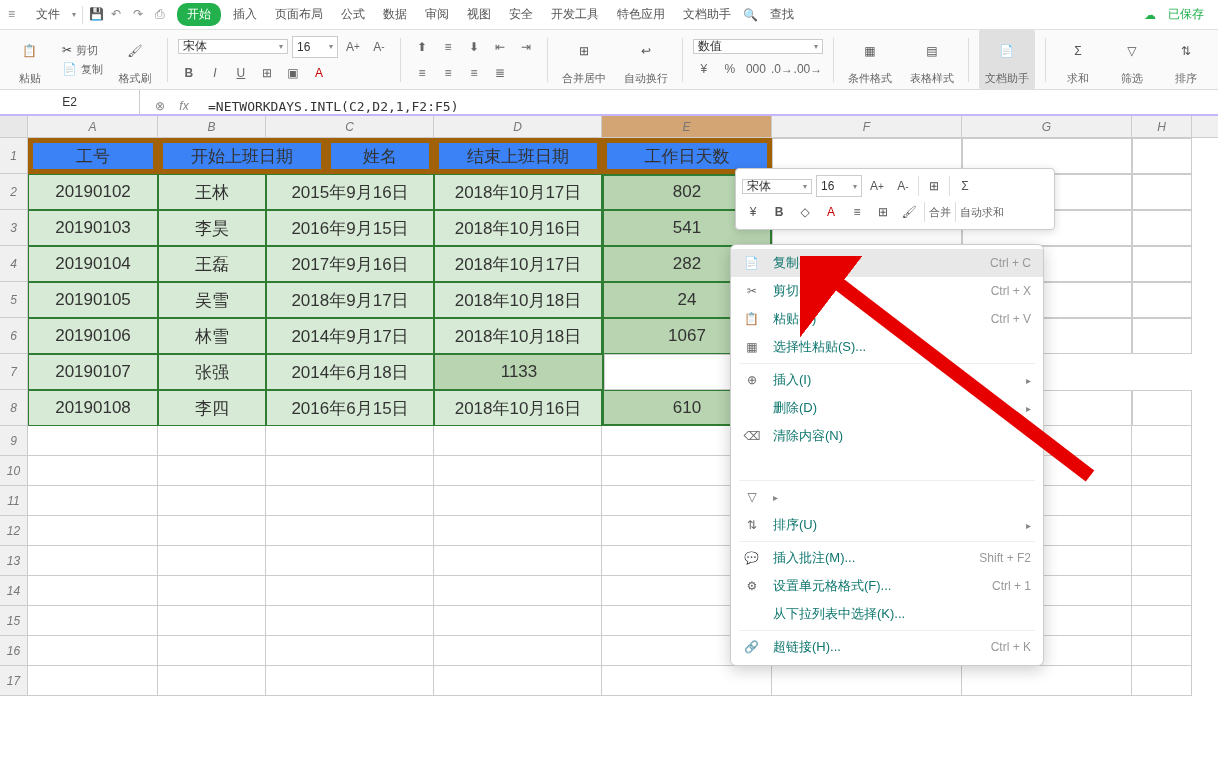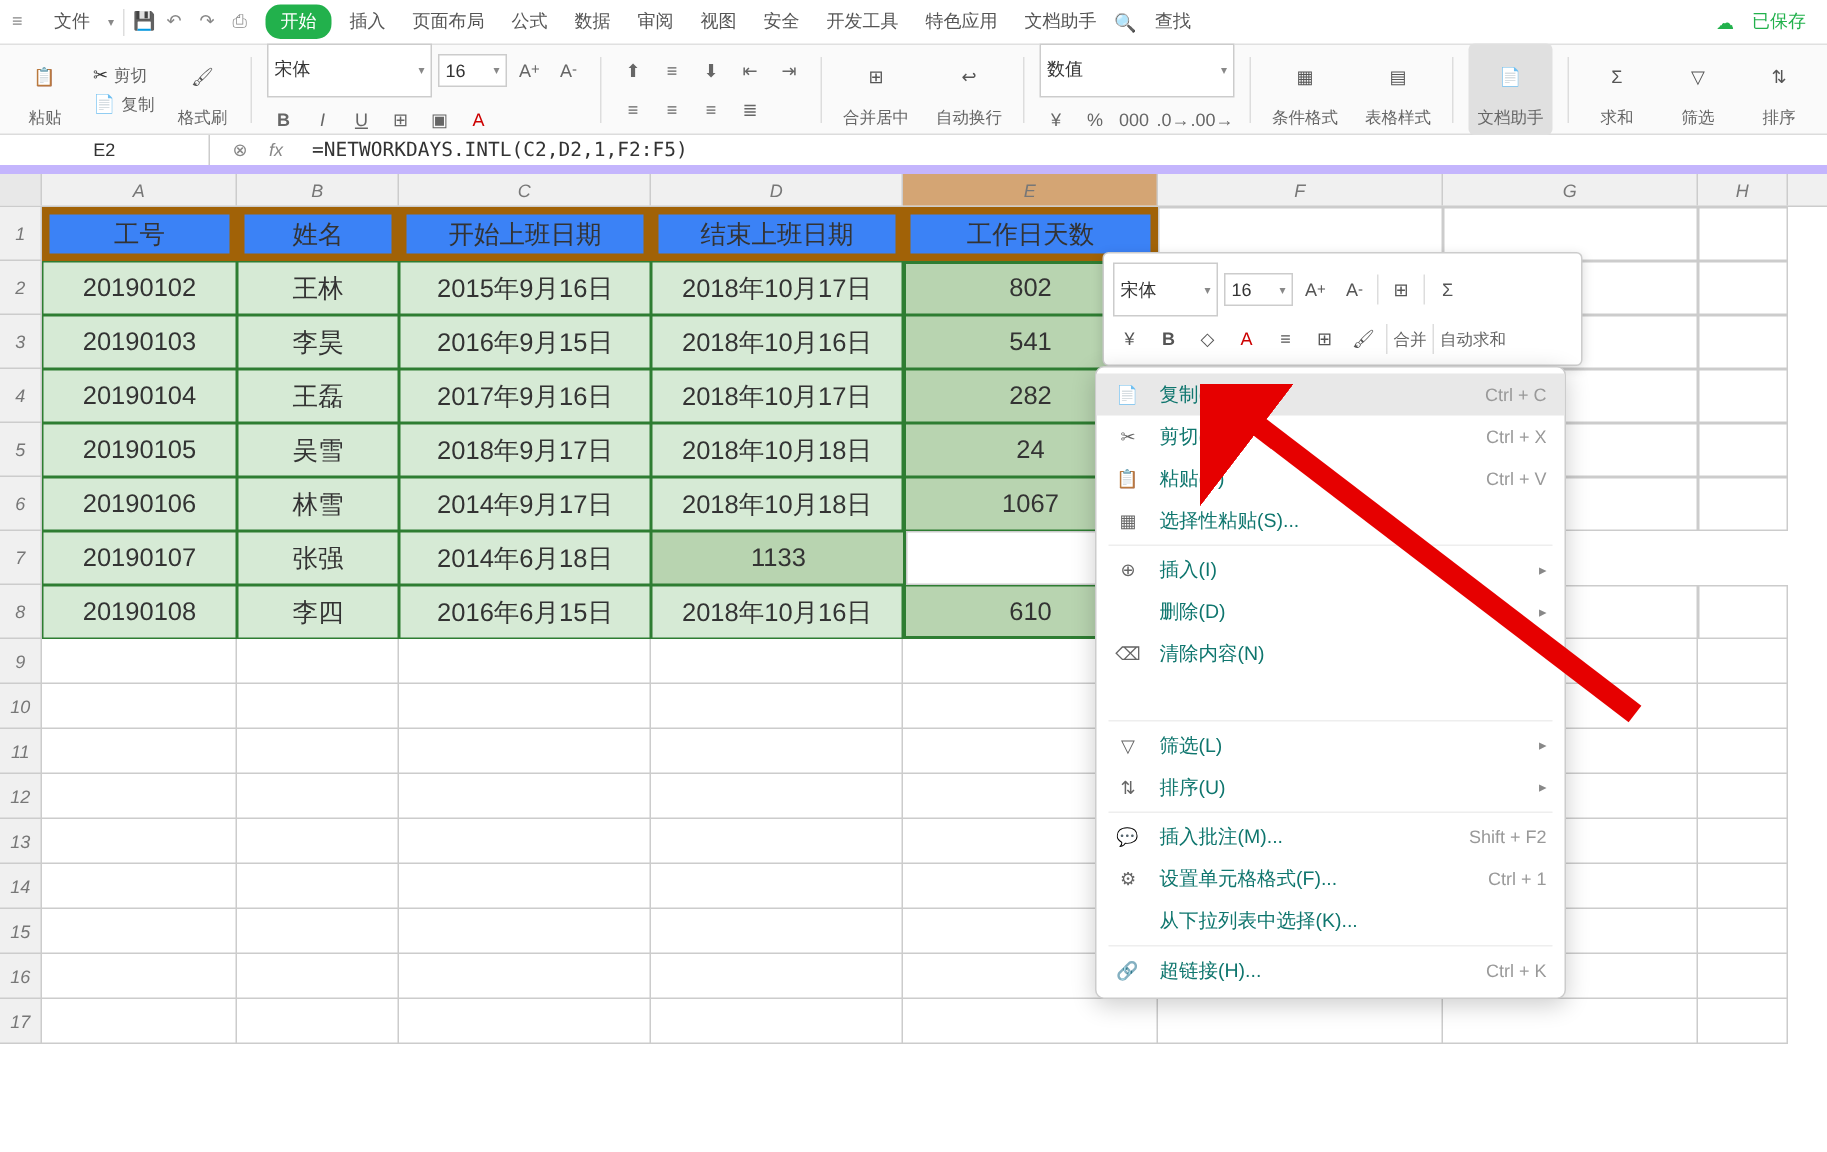--- a/index.html
+++ b/index.html
@@ -14,27 +14,27 @@
 .spacer{flex:1}
 
 
 .ribbon{height:60px;display:flex;align-items:center;padding:4px 8px;gap:10px;border-bottom:1px solid #dcdcdc;background:#fafafa}
 .rgroup{display:flex;flex-direction:column;gap:2px;align-items:center;padding:0 4px}
 .rbig{width:36px;height:36px;display:flex;align-items:center;justify-content:center;color:#555}
 .rlbl{font-size:11px;color:#666;white-space:nowrap}
 .vsep{width:1px;height:44px;background:#ddd}
 .rrow{display:flex;gap:4px;align-items:center}
 .rbtn{width:22px;height:22px;display:flex;align-items:center;justify-content:center;color:#666;cursor:pointer}
-.font-sel{width:110px;height:36px;border:1px solid #ccc;font-size:12px;padding:0 4px;display:flex;align-items:center;background:#fff}
+.font-sel{width:110px;height:15px;border:1px solid #ccc;font-size:12px;padding:0 4px;display:flex;align-items:center;background:#fff}
 .size-sel{width:46px;height:22px;border:1px solid #ccc;font-size:12px;padding:0 4px;display:flex;align-items:center;background:#fff}
 .drop{font-size:8px;margin-left:auto;color:#888}
 .rgroup.hi{background:#e0e0e0;border-radius:4px;padding:4px 6px}
 
 
-.fbar{height:26px;display:flex;align-items:center;border-bottom:6px solid #c4b5fd}
+.fbar{height:26px;display:flex;align-items:flex-end;border-bottom:2px solid #c4b5fd}
 .namebox{width:140px;height:100%;border-right:1px solid #ccc;display:flex;align-items:center;justify-content:center;font-size:12px;color:#333;background:#fff}
 .fxicons{display:flex;align-items:center;gap:8px;padding:0 12px}
 .fxicons span{width:16px;height:16px;display:flex;align-items:center;justify-content:center;color:#888}
 .formula{flex:1;padding:0 4px;font-size:13px;font-family:Consolas,monospace;color:#333}
 
 
 .sheet{position:relative}
 .colhdr{display:flex;height:22px;background:#f0f0f0;border-bottom:1px solid #ccc}
 .corner{width:28px;border-right:1px solid #ccc;background:#e8e8e8}
 .ch{border-right:1px solid #ccc;display:flex;align-items:center;justify-content:center;font-size:12px;color:#777;font-style:italic}
@@ -242,22 +242,22 @@
       <div class="ch cD">D</div>
       <div class="ch cE sel">E</div>
       <div class="ch cF">F</div>
       <div class="ch cG">G</div>
       <div class="ch cH">H</div>
     </div>
 
     <div class="row hrow">
       <div class="rh">1</div>
       <div class="cell cA">工号</div>
+      <div class="cell cC">开始上班日期</div>
       <div class="cell cB">姓名</div>
-      <div class="cell cC">开始上班日期</div>
       <div class="cell cD">结束上班日期</div>
       <div class="cell cE">工作日天数</div>
       <div class="cell cF" style="background:#fff;border:1px solid #ccc"></div>
       <div class="cell cG" style="background:#fff;border:1px solid #ccc"></div>
       <div class="cell cH" style="background:#fff;border:1px solid #ccc"></div>
     </div>
 
     <div id="data-rows">
         <div class="row drow">
           <div class="rh">2</div>
@@ -512,21 +512,20 @@
     <div class="ci">
         <span class="ic">⌫</span>
         <span class="lbl">清除内容(N)</span>
       </div>
     <div class="ci">
         <span class="ic"></span>
       </div>
     <div class="sep"></div>
     <div class="ci">
         <span class="ic">▽</span>
-        <span class="lbl">筛选(L)</span>
         <span class="ar">▸</span>
       </div>
     <div class="ci">
         <span class="ic">⇅</span>
         <span class="lbl">排序(U)</span>
         <span class="ar">▸</span>
       </div>
     <div class="sep"></div>
     <div class="ci">
         <span class="ic">💬</span>

